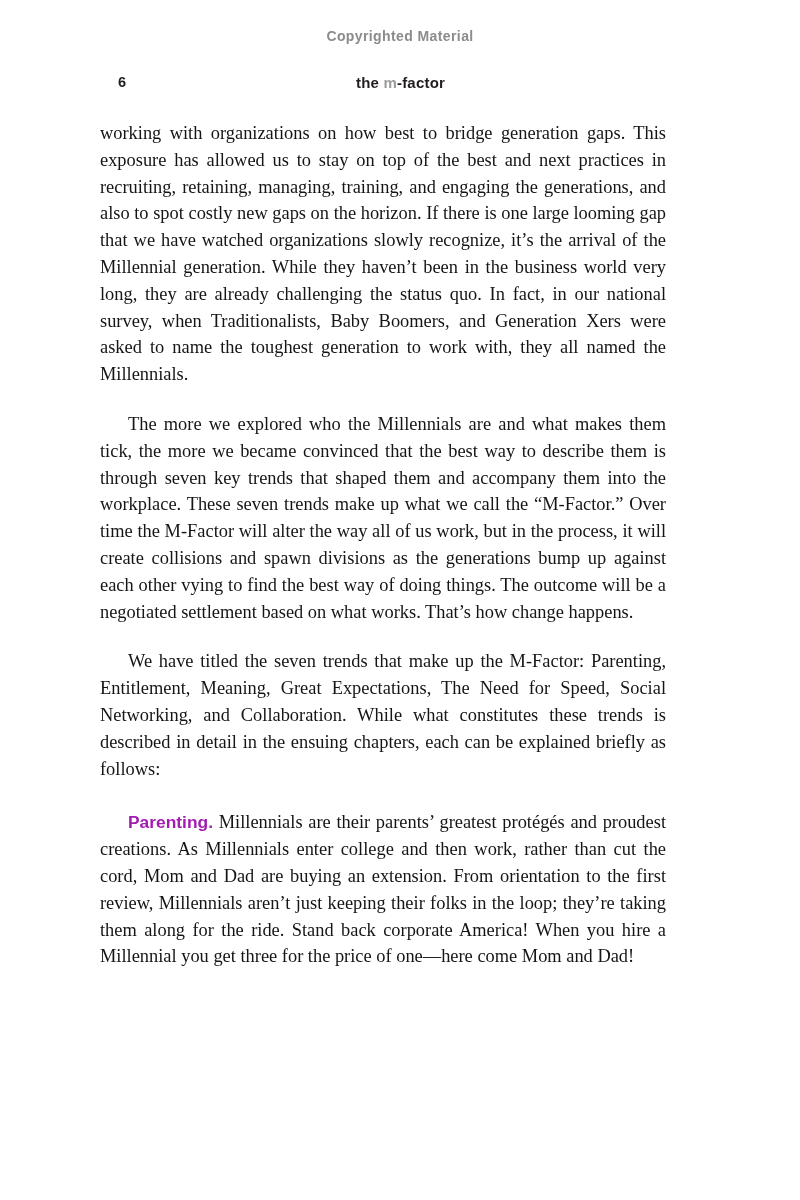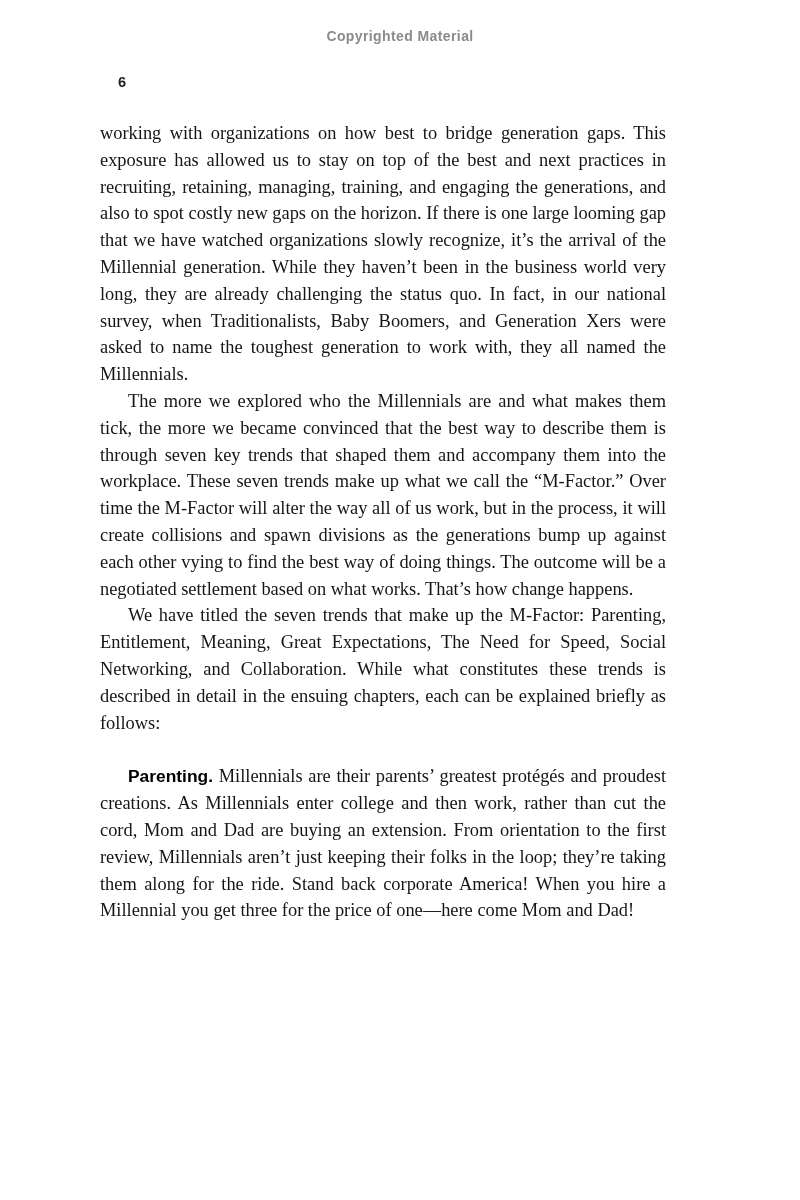--- a/index.html
+++ b/index.html
@@ -58,39 +58,40 @@
     top: 120px;
     left: 100px;
     width: 566px;
     font-size: 18.4px;
     line-height: 26.8px;
     color: #171414;
     text-align: justify;
     text-justify: inter-word;
   }
   .para { text-align: justify; }
-  .para.indented { text-indent: 28px; }
+  .para.indented { text-indent: 28px; margin-top: 23px; }
   .para.spaced { margin-top: 27px; }
   .lead {
     font-family: "Liberation Sans", sans-serif;
     font-weight: bold;
     font-size: 17.4px;
-    color: #000000;
+    color: #a21caf;
     margin-top: 6px;
   }
 </style>
 </head>
 <body>
 
 <div class="page">
 
   <div class="copyright top">Copyrighted Material</div>
 
   <div class="running-header">
     <span class="page-num">6</span>
+    <span class="book-title"><span>the </span><span class="gray-m">m</span><span>-factor</span></span>
   </div>
 
   <div class="body-text">
     <p class="para">working with organizations on how best to bridge generation gaps. This exposure has allowed us to stay on top of the best and next practices in recruiting, retaining, managing, training, and engaging the generations, and also to spot costly new gaps on the horizon. If there is one large looming gap that we have watched organizations slowly recognize, it’s the arrival of the Millennial generation. While they haven’t been in the business world very long, they are already challenging the status quo. In fact, in our national survey, when Traditionalists, Baby Boomers, and Generation Xers were asked to name the toughest generation to work with, they all named the Millennials.</p>
     <p class="para indented">The more we explored who the Millennials are and what makes them tick, the more we became convinced that the best way to describe them is through seven key trends that shaped them and accompany them into the workplace. These seven trends make up what we call the “M-Factor.” Over time the M-Factor will alter the way all of us work, but in the process, it will create collisions and spawn divisions as the generations bump up against each other vying to find the best way of doing things. The outcome will be a negotiated settlement based on what works. That’s how change happens.</p>
     <p class="para indented">We have titled the seven trends that make up the M-Factor: Parenting, Entitlement, Meaning, Great Expectations, The Need for Speed, Social Networking, and Collaboration. While what constitutes these trends is described in detail in the ensuing chapters, each can be explained briefly as follows:</p>
     <p class="para indented spaced"><span class="lead">Parenting.</span><span> Millennials are their parents’ greatest protégés and proudest creations. As Millennials enter college and then work, rather than cut the cord, Mom and Dad are buying an extension. From orientation to the first review, Millennials aren’t just keeping their folks in the loop; they’re taking them along for the ride. Stand back corporate America! When you hire a Millennial you get three for the price of one—here come Mom and Dad!</span></p>
   </div>
 
   <div class="copyright bottom">Copyrighted Material</div>

